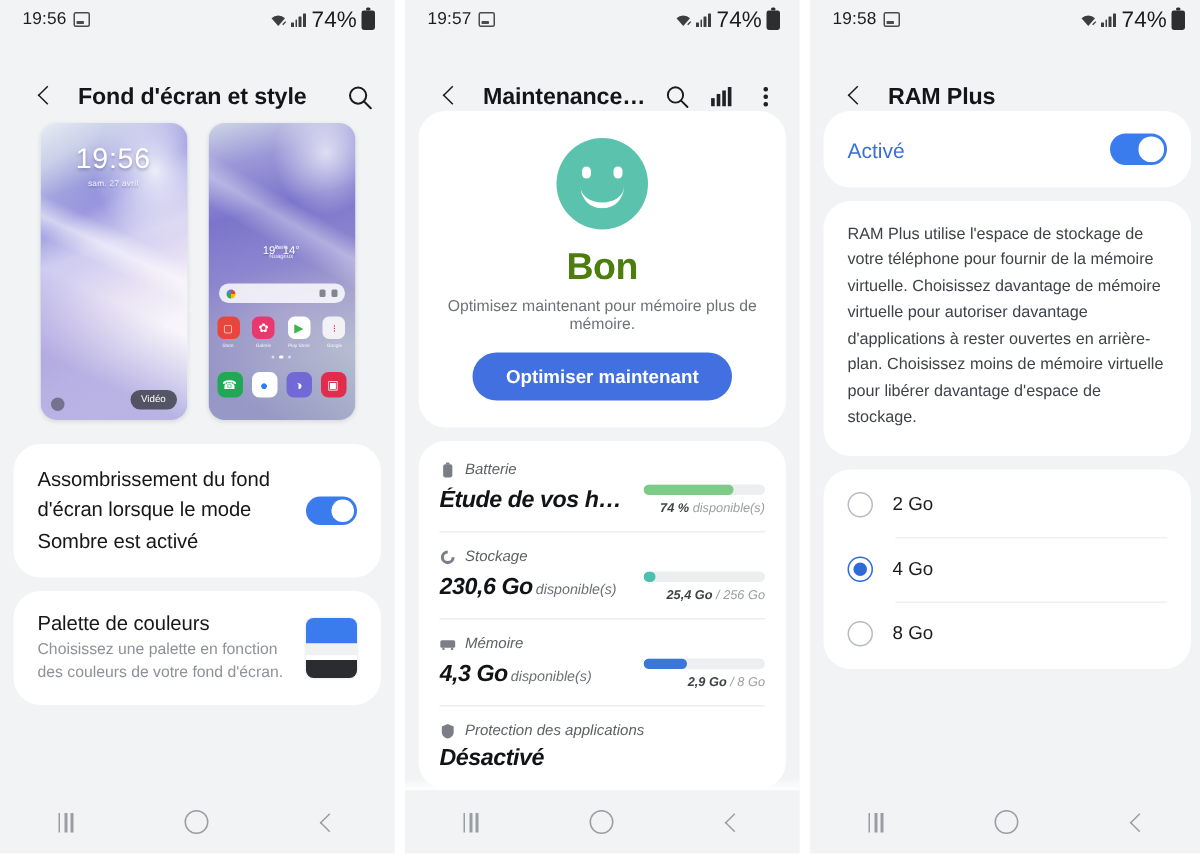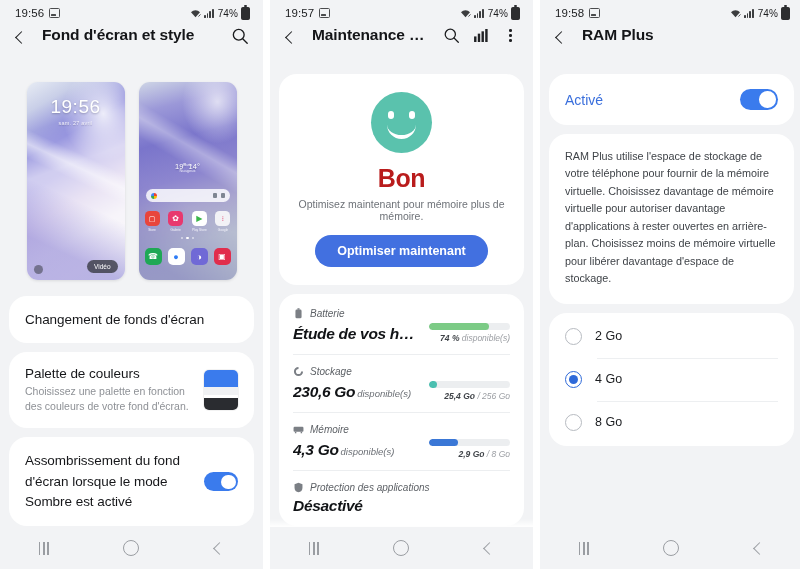--- a/index.html
+++ b/index.html
@@ -40,34 +40,34 @@
   .wifi{
     width:11px;height:9px;position:relative;display:inline-block;
   }
   .wifi svg{display:block;}
   .sig{display:flex;align-items:flex-end;gap:1px;height:9px;}
   .sig i{display:block;width:1.7px;background:#3c3d3f;border-radius:.4px;}
   .sig i:nth-child(1){height:3px;}
   .sig i:nth-child(2){height:5px;}
   .sig i:nth-child(3){height:7px;}
   .sig i:nth-child(4){height:9px;}
-  .batt-pct{font-size:10px;color:#1b1c1e;margin-left:1px;}
+  .batt-pct{font-size:15px;color:#1b1c1e;margin-left:1px;}
   .batt{
     width:7px;height:11px;border:1.2px solid #2d2e30;border-radius:1.6px;
     position:relative;display:inline-block;background:#2d2e30;
   }
   .batt:before{
     content:"";position:absolute;top:-2.3px;left:1.7px;width:3px;height:1.4px;
     background:#2d2e30;border-radius:1px;
   }
 
   
   .appbar{
-    height:48px;display:flex;align-items:flex-start;gap:10px;
-    padding:0 14px 0 10px;box-sizing:border-box;
+    height:48px;display:flex;align-items:flex-end;gap:10px;
+    padding:0 14px 0 20px;box-sizing:border-box;
   }
   .back{
     width:22px;height:22px;flex:0 0 auto;display:flex;align-items:center;justify-content:center;
     cursor:pointer;
   }
   .back:before{
     content:"";display:block;width:8px;height:8px;
     border-left:1.7px solid #1a1b1d;border-bottom:1.7px solid #1a1b1d;
     transform:rotate(45deg);
   }
@@ -193,21 +193,21 @@
   .smiley{
     width:61px;height:61px;border-radius:50%;background:#5ac2ad;margin:10px auto 0 auto;position:relative;
   }
   .smiley .eye{position:absolute;top:19px;width:6px;height:8px;border-radius:3px;background:#fff;}
   .smiley .eye.l{left:17px;}
   .smiley .eye.r{right:17px;}
   .smiley .mouth{
     position:absolute;left:16px;top:28px;width:29px;height:15px;
     border-bottom:4.5px solid #fff;border-radius:0 0 40px 40px;
   }
-  .opt-status{font-size:25px;font-weight:700;color:#b91c1c;margin-top:11px;letter-spacing:-.3px;}
+  .opt-status{font-size:25px;font-weight:700;color:#4d7c0f;margin-top:11px;letter-spacing:-.3px;}
   .opt-desc{font-size:10.5px;color:#6e7278;margin-top:5px;}
   .opt-btn{
     margin:13px auto 0 auto;background:#4270e0;color:#fff;border:none;
     font-size:12.5px;font-weight:600;border-radius:19px;padding:9px 22px;cursor:pointer;
     font-family:inherit;display:block;
   }
 
   .stats-card{padding:2px 0 0 0;font-style:italic;}
   .stat{padding:12px 14px 11px 14px;position:relative;}
   .stat + .stat:before{
@@ -347,41 +347,38 @@
             </div>
           <div class="hm-dock">
             <div class="sq" style="background:#1fa855;color:#fff;font-size:8px;">☎</div>
             <div class="sq" style="background:#ffffff;color:#2f7df6;font-size:9px;">●</div>
             <div class="sq" style="background:#7069d6;color:#fff;font-size:9px;">◑</div>
             <div class="sq" style="background:#e12d4c;color:#fff;font-size:8px;">▣</div>
           </div>
         </div>
       </div>
 
-      <div class="card card-simple">
-        <div class="row-title">Changement de fonds d'écran</div>
+
+      <div class="card card-split">
+        <div class="row-title" style="line-height:1.5;">Assombrissement du fond d'écran lorsque le mode Sombre est activé</div>
+        <div class="switch">
+            <span class="kn"></span>
+          </div>
       </div>
 
       <div class="card card-split">
         <div>
           <div class="row-title">Palette de couleurs</div>
           <div class="row-sub">Choisissez une palette en fonction des couleurs de votre fond d'écran.</div>
         </div>
         <div class="palette">
             <i></i>
             <i></i>
             <i></i>
             <i></i>
-          </div>
-      </div>
-
-      <div class="card card-split">
-        <div class="row-title" style="line-height:1.5;">Assombrissement du fond d'écran lorsque le mode Sombre est activé</div>
-        <div class="switch">
-            <span class="kn"></span>
           </div>
       </div>
 
     </div>
 
     <div class="navbar">
       <div class="nav-btn">
           <span class="nav-recent">
             <i></i>
             <i></i>

